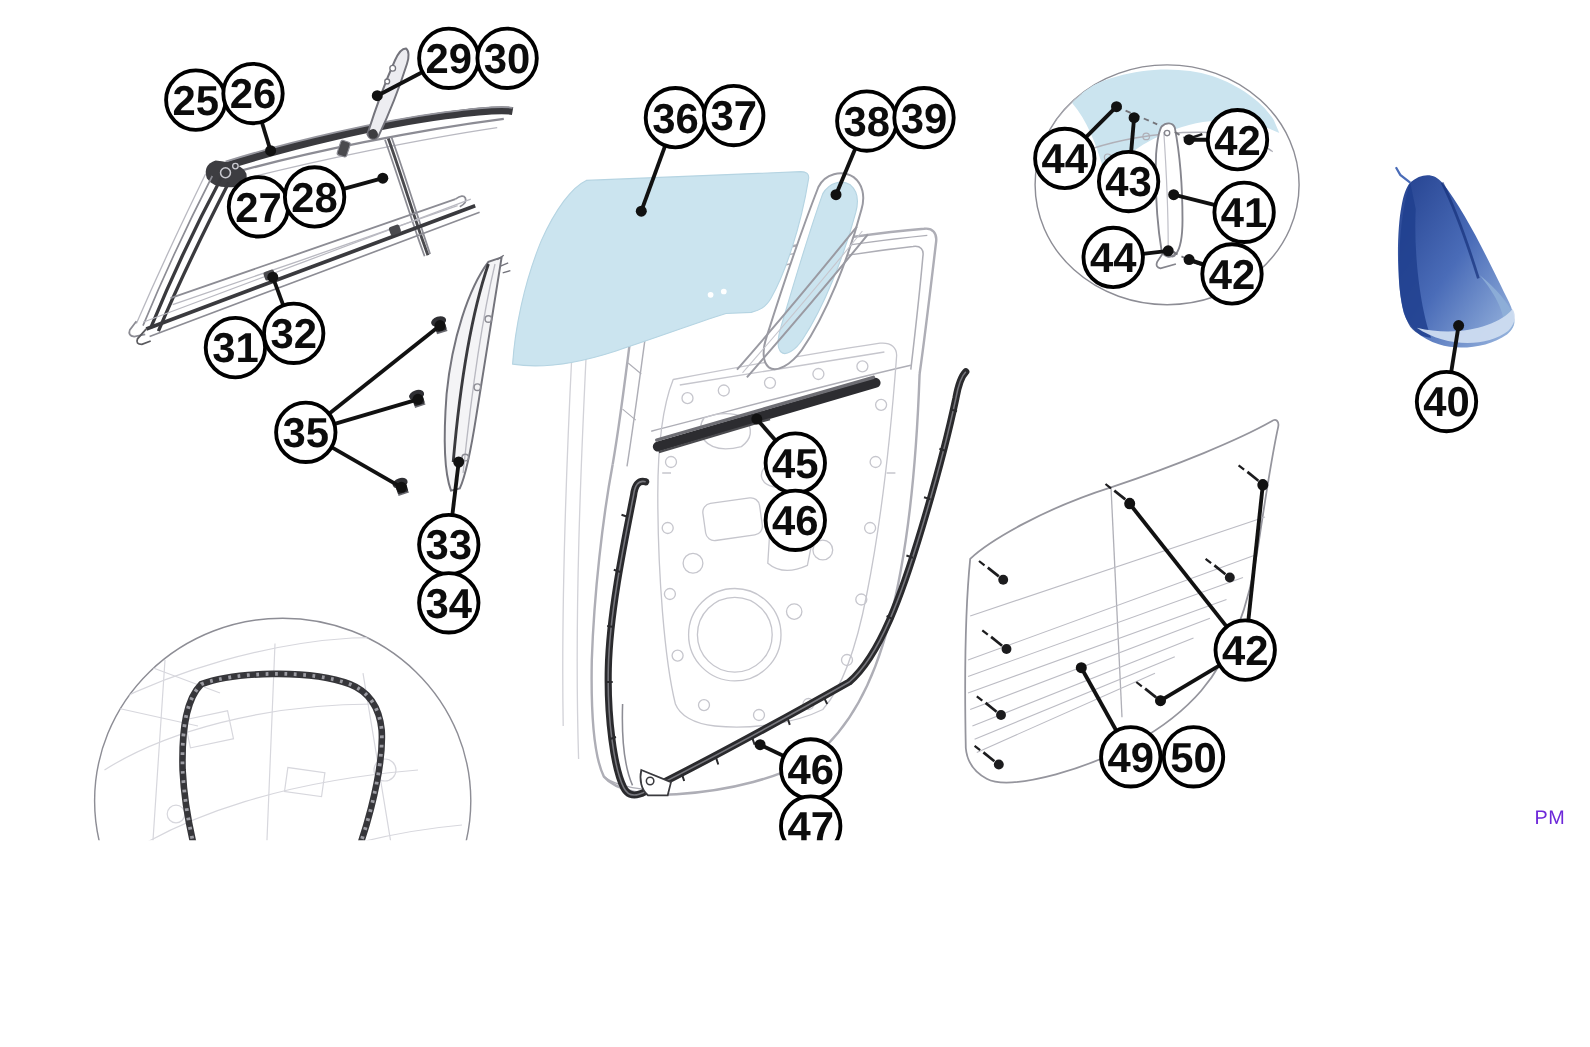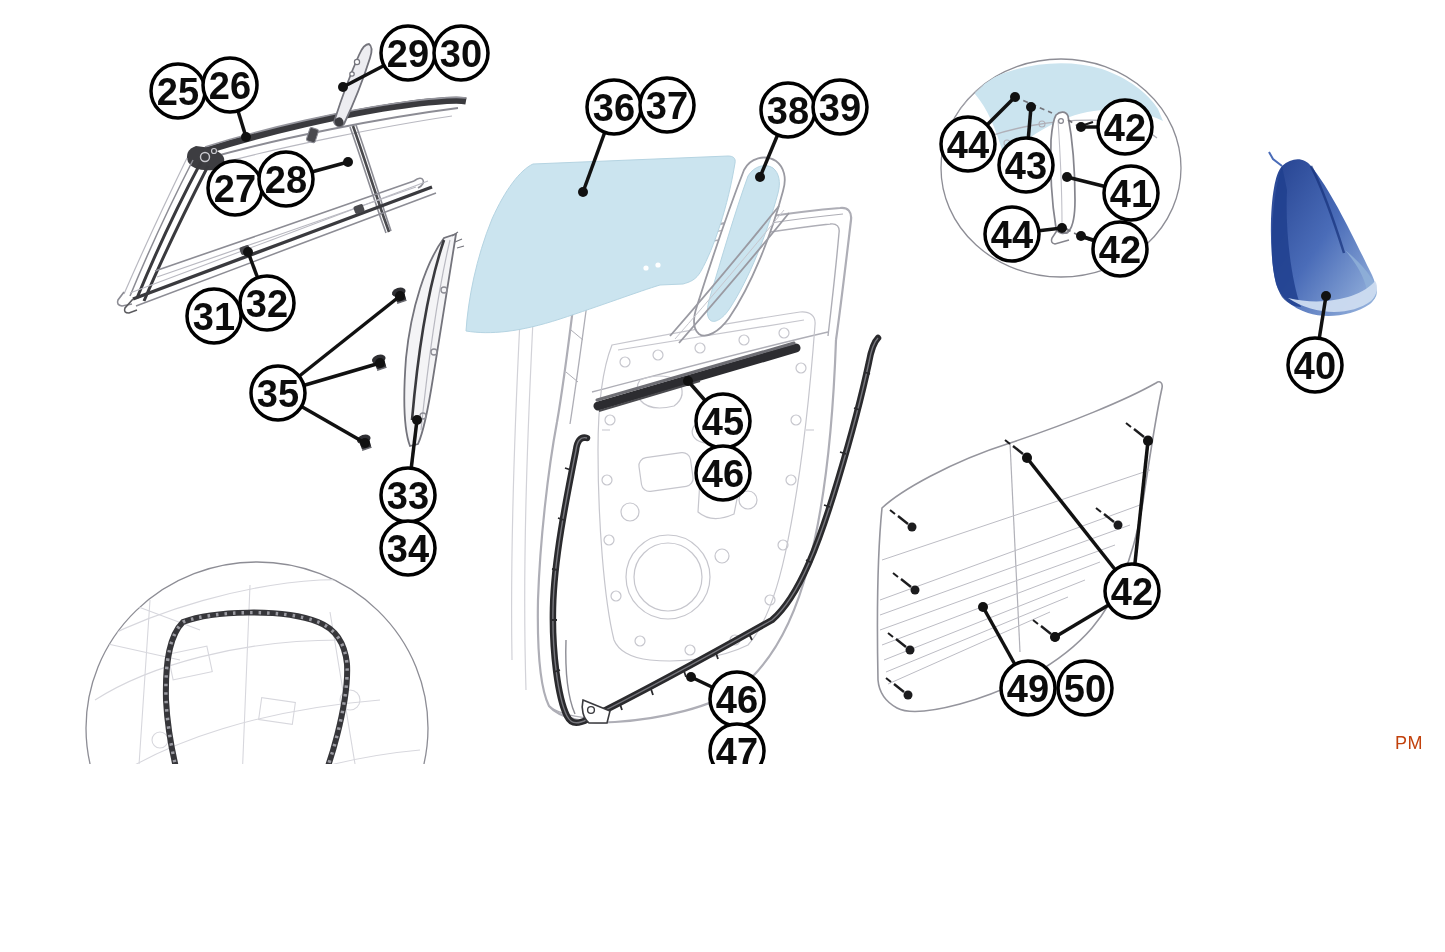--- a/index.html
+++ b/index.html
@@ -8,21 +8,21 @@
     width:1445px;height:764px;
     background:#ffffff;
     overflow:hidden;
     font-family:"Liberation Sans",sans-serif;
   }
   svg{position:absolute;left:0;top:0;}
   .footer-label{
     position:absolute;
     right:22px;bottom:10px;
     font-size:18px;
-    color:#c2410c;
+    color:#6d28d9;
     letter-spacing:.5px;
   }
   .callout-text{
     font-family:"Liberation Sans",sans-serif;
     font-weight:bold;
     font-size:38px;
     fill:#0c0c0c;
   }
 </style>
 </head>

